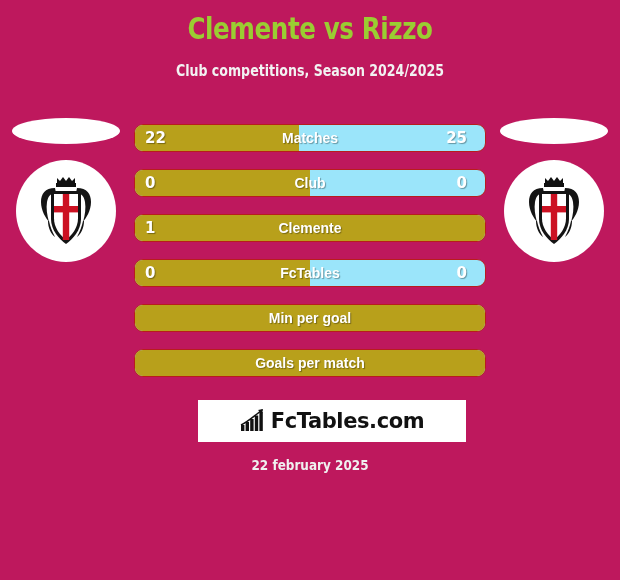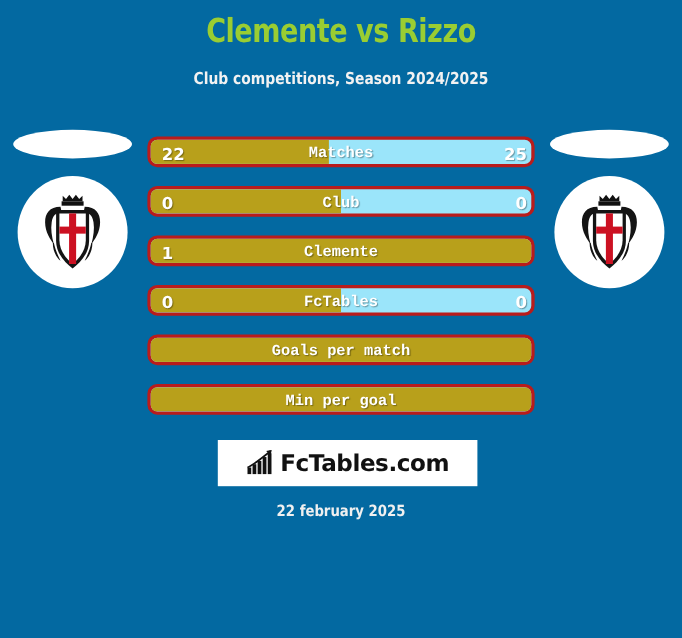--- a/index.html
+++ b/index.html
@@ -9,21 +9,21 @@
     height: 580px;
     background: #2e2e2e;
     font-family: "Liberation Sans", sans-serif;
     overflow: hidden;
   }
 
   #page {
     position: relative;
     width: 620px;
     height: 580px;
-    background: #0369a1;
+    background: #be185d;
   }
 
   
   .title {
     position: absolute;
     top: 11px;
     left: 0;
     width: 620px;
     text-align: center;
     font-family: "DejaVu Sans", sans-serif;
@@ -93,65 +93,65 @@
   }
 
   .stat-row {
     position: relative;
     width: 352px;
     height: 28px;
     margin-bottom: 17px;
     border-radius: 9px;
     overflow: hidden;
     background: #9BE5FA;
-    border: 3px solid #b91c1c;
+    border: 1px solid #b91c1c;
   }
 
   .stat-fill {
     position: absolute;
     top: 0; left: 0; bottom: 0;
     background: #B8A01B;
   }
 
   .stat-label {
     position: absolute;
     top: 0; left: 0;
     width: 100%;
     height: 28px;
     line-height: 27px;
     text-align: center;
-    font-family: Liberation Mono, monospace;
+    font-family: Liberation Sans, sans-serif;
     font-weight: bold;
     font-size: 14px;
     color: #ffffff;
     text-shadow: 1px 1px 1px rgba(0,0,0,0.35);
     z-index: 3;
   }
 
   .stat-home, .stat-away {
     position: absolute;
     top: 0;
     height: 28px;
     line-height: 27px;
     font-family: "DejaVu Sans", sans-serif;
     font-weight: bold;
     font-size: 15px;
     color: #ffffff;
     text-shadow: 1px 1px 1px rgba(0,0,0,0.35);
     z-index: 3;
   }
   .stat-home { left: 10px; }
-  .stat-away { right: 4px; }
+  .stat-away { right: 18px; }
 
   
   .fctables-logo {
     position: absolute;
     top: 400px;
     left: 198px;
-    width: 236px;
+    width: 268px;
     height: 42px;
     background: #ffffff;
     display: flex;
     align-items: center;
     justify-content: center;
     gap: 5px;
   }
 
   .fctables-text {
     font-family: "DejaVu Sans", sans-serif;
@@ -252,28 +252,28 @@
     <div class="stat-row">
       <div class="stat-fill" style="width:50%"></div>
       <div class="stat-home">0</div>
       <div class="stat-label">FcTables</div>
       <div class="stat-away">0</div>
     </div>
 
     <div class="stat-row">
       <div class="stat-fill" style="width:100%"></div>
       <div class="stat-home"></div>
-      <div class="stat-label">Goals per match</div>
+      <div class="stat-label">Min per goal</div>
       <div class="stat-away"></div>
     </div>
 
     <div class="stat-row">
       <div class="stat-fill" style="width:100%"></div>
       <div class="stat-home"></div>
-      <div class="stat-label">Min per goal</div>
+      <div class="stat-label">Goals per match</div>
       <div class="stat-away"></div>
     </div>
 
   </div>
 
   <div class="fctables-logo">
     <svg width="26" height="24" viewBox="0 0 26 24">
       <path d="M1 16 C6 14 12 9 22 1" stroke="#111111" stroke-width="1.6" fill="none"></path>
       <path d="M18 1 L23 0 L22 5 Z" fill="#111111"></path>
       <rect x="1" y="16" width="3.4" height="6" fill="#111111"></rect>

